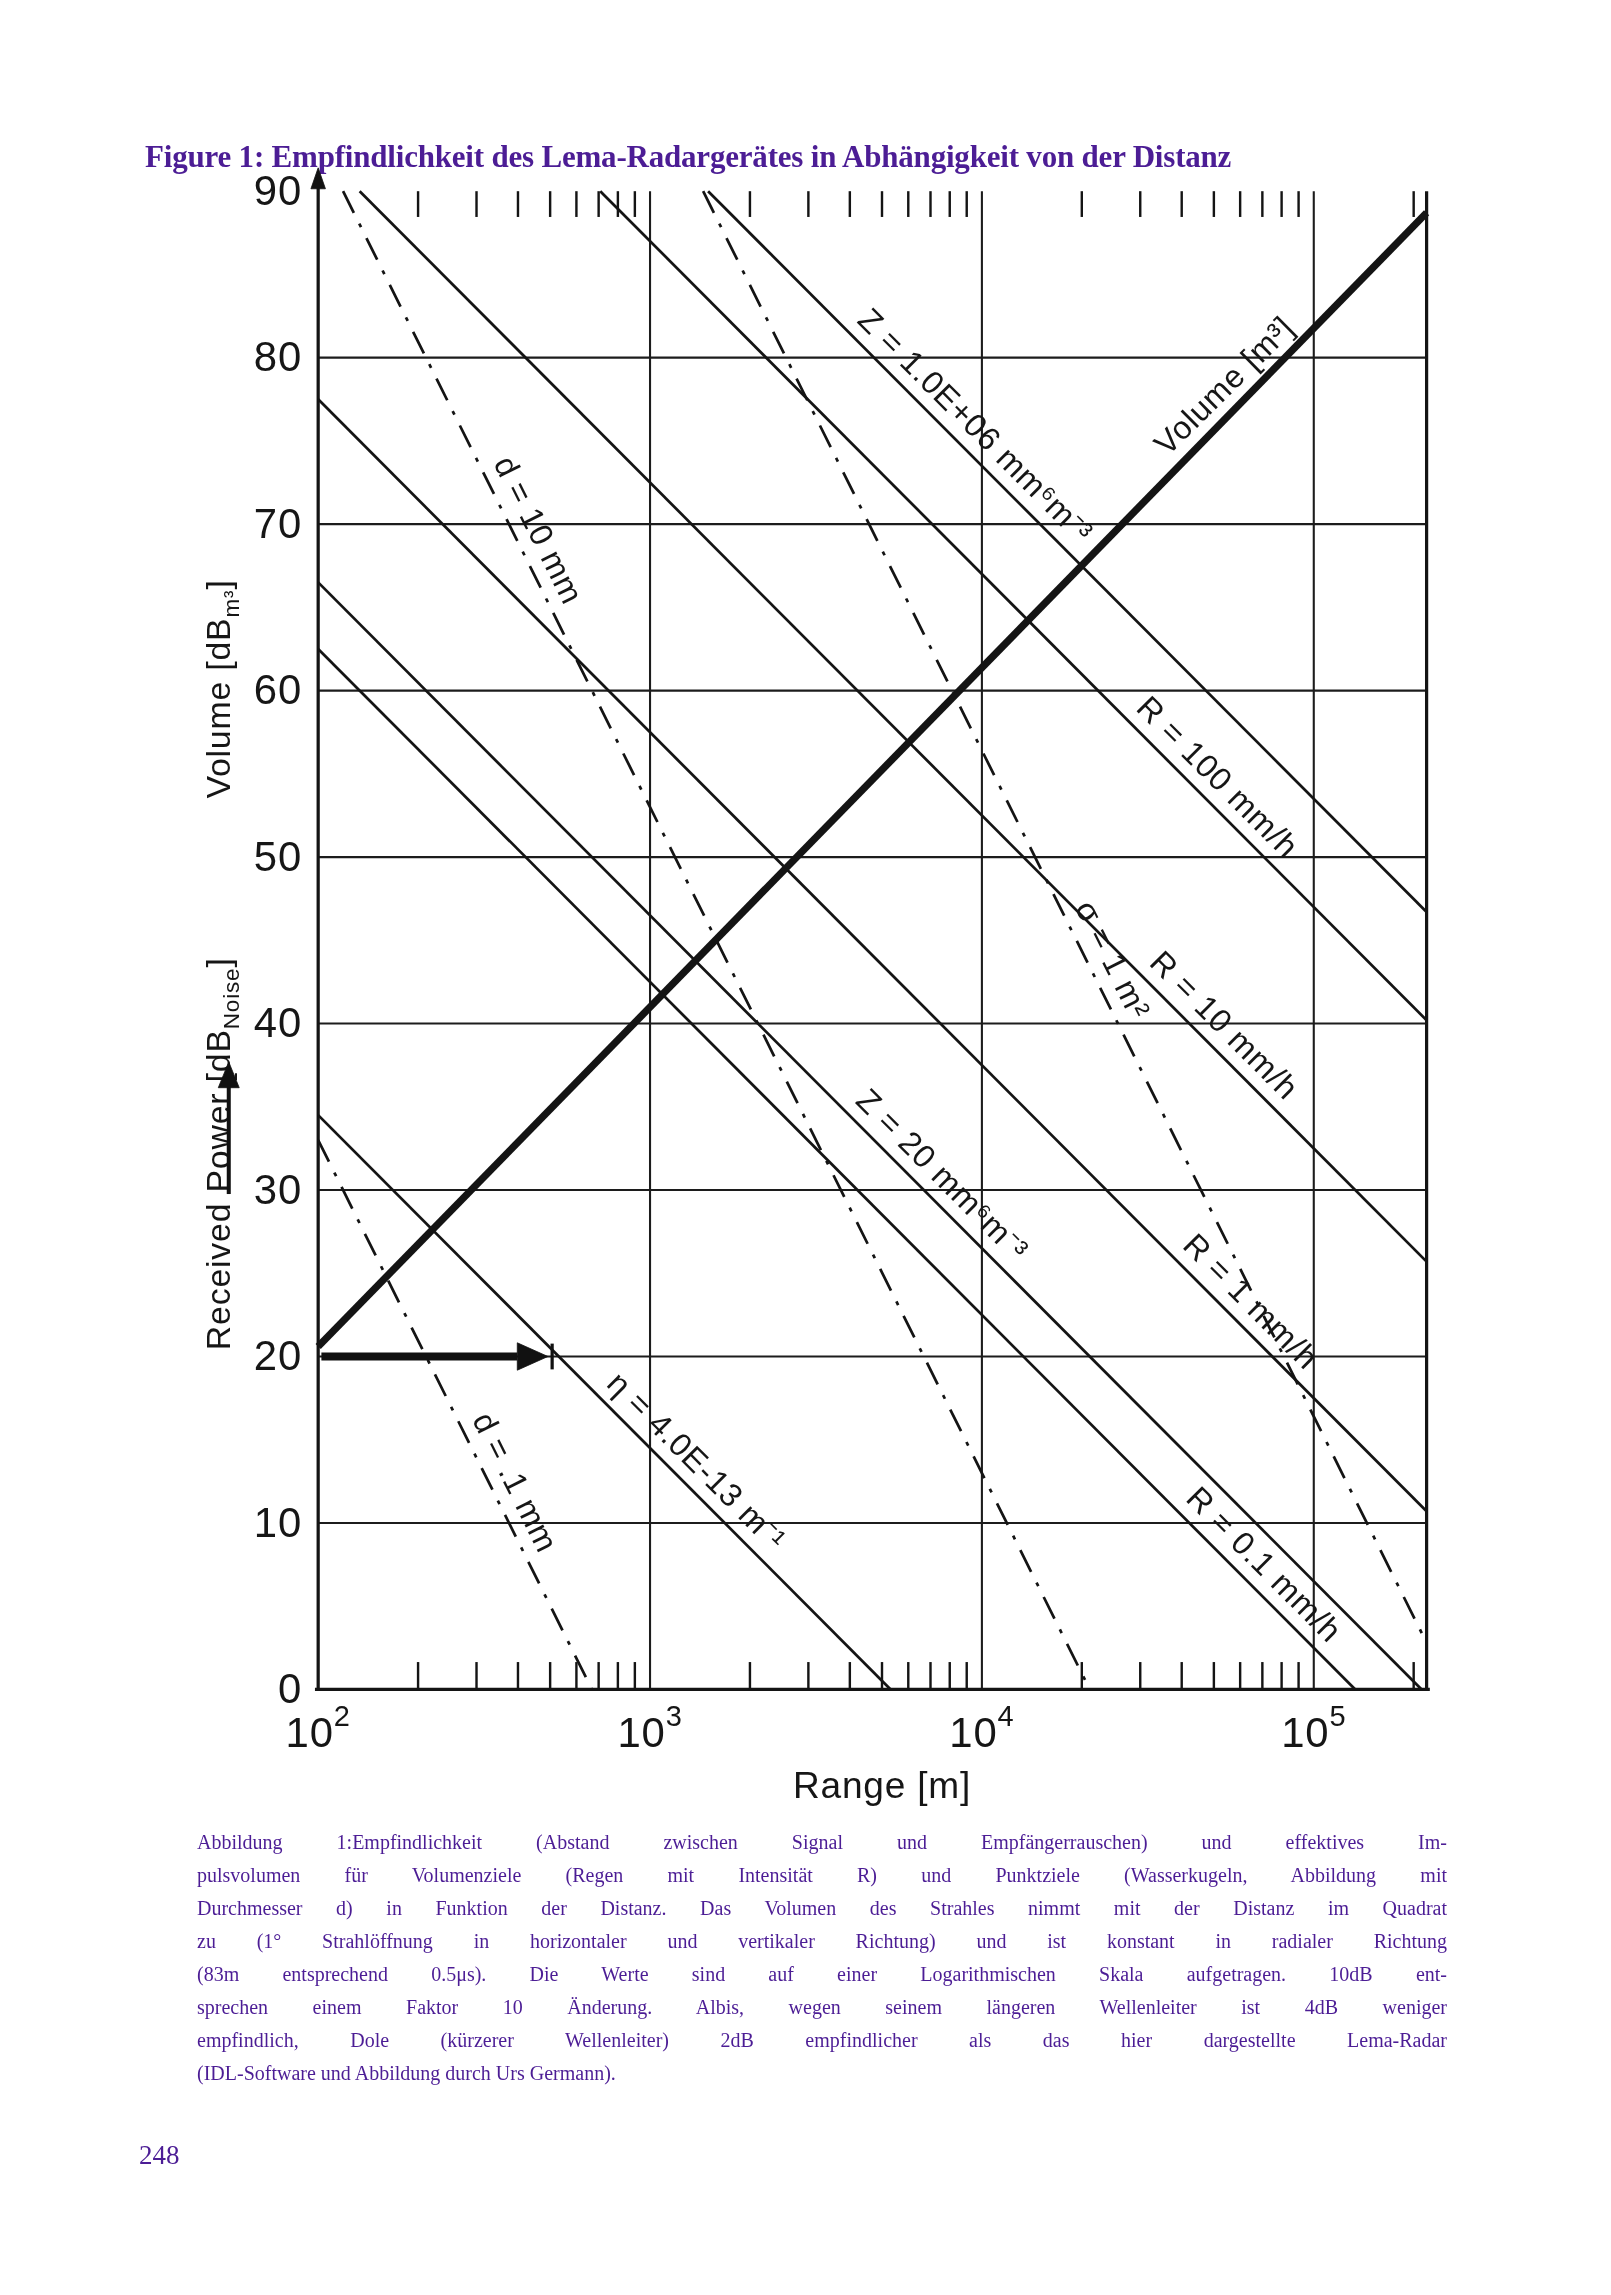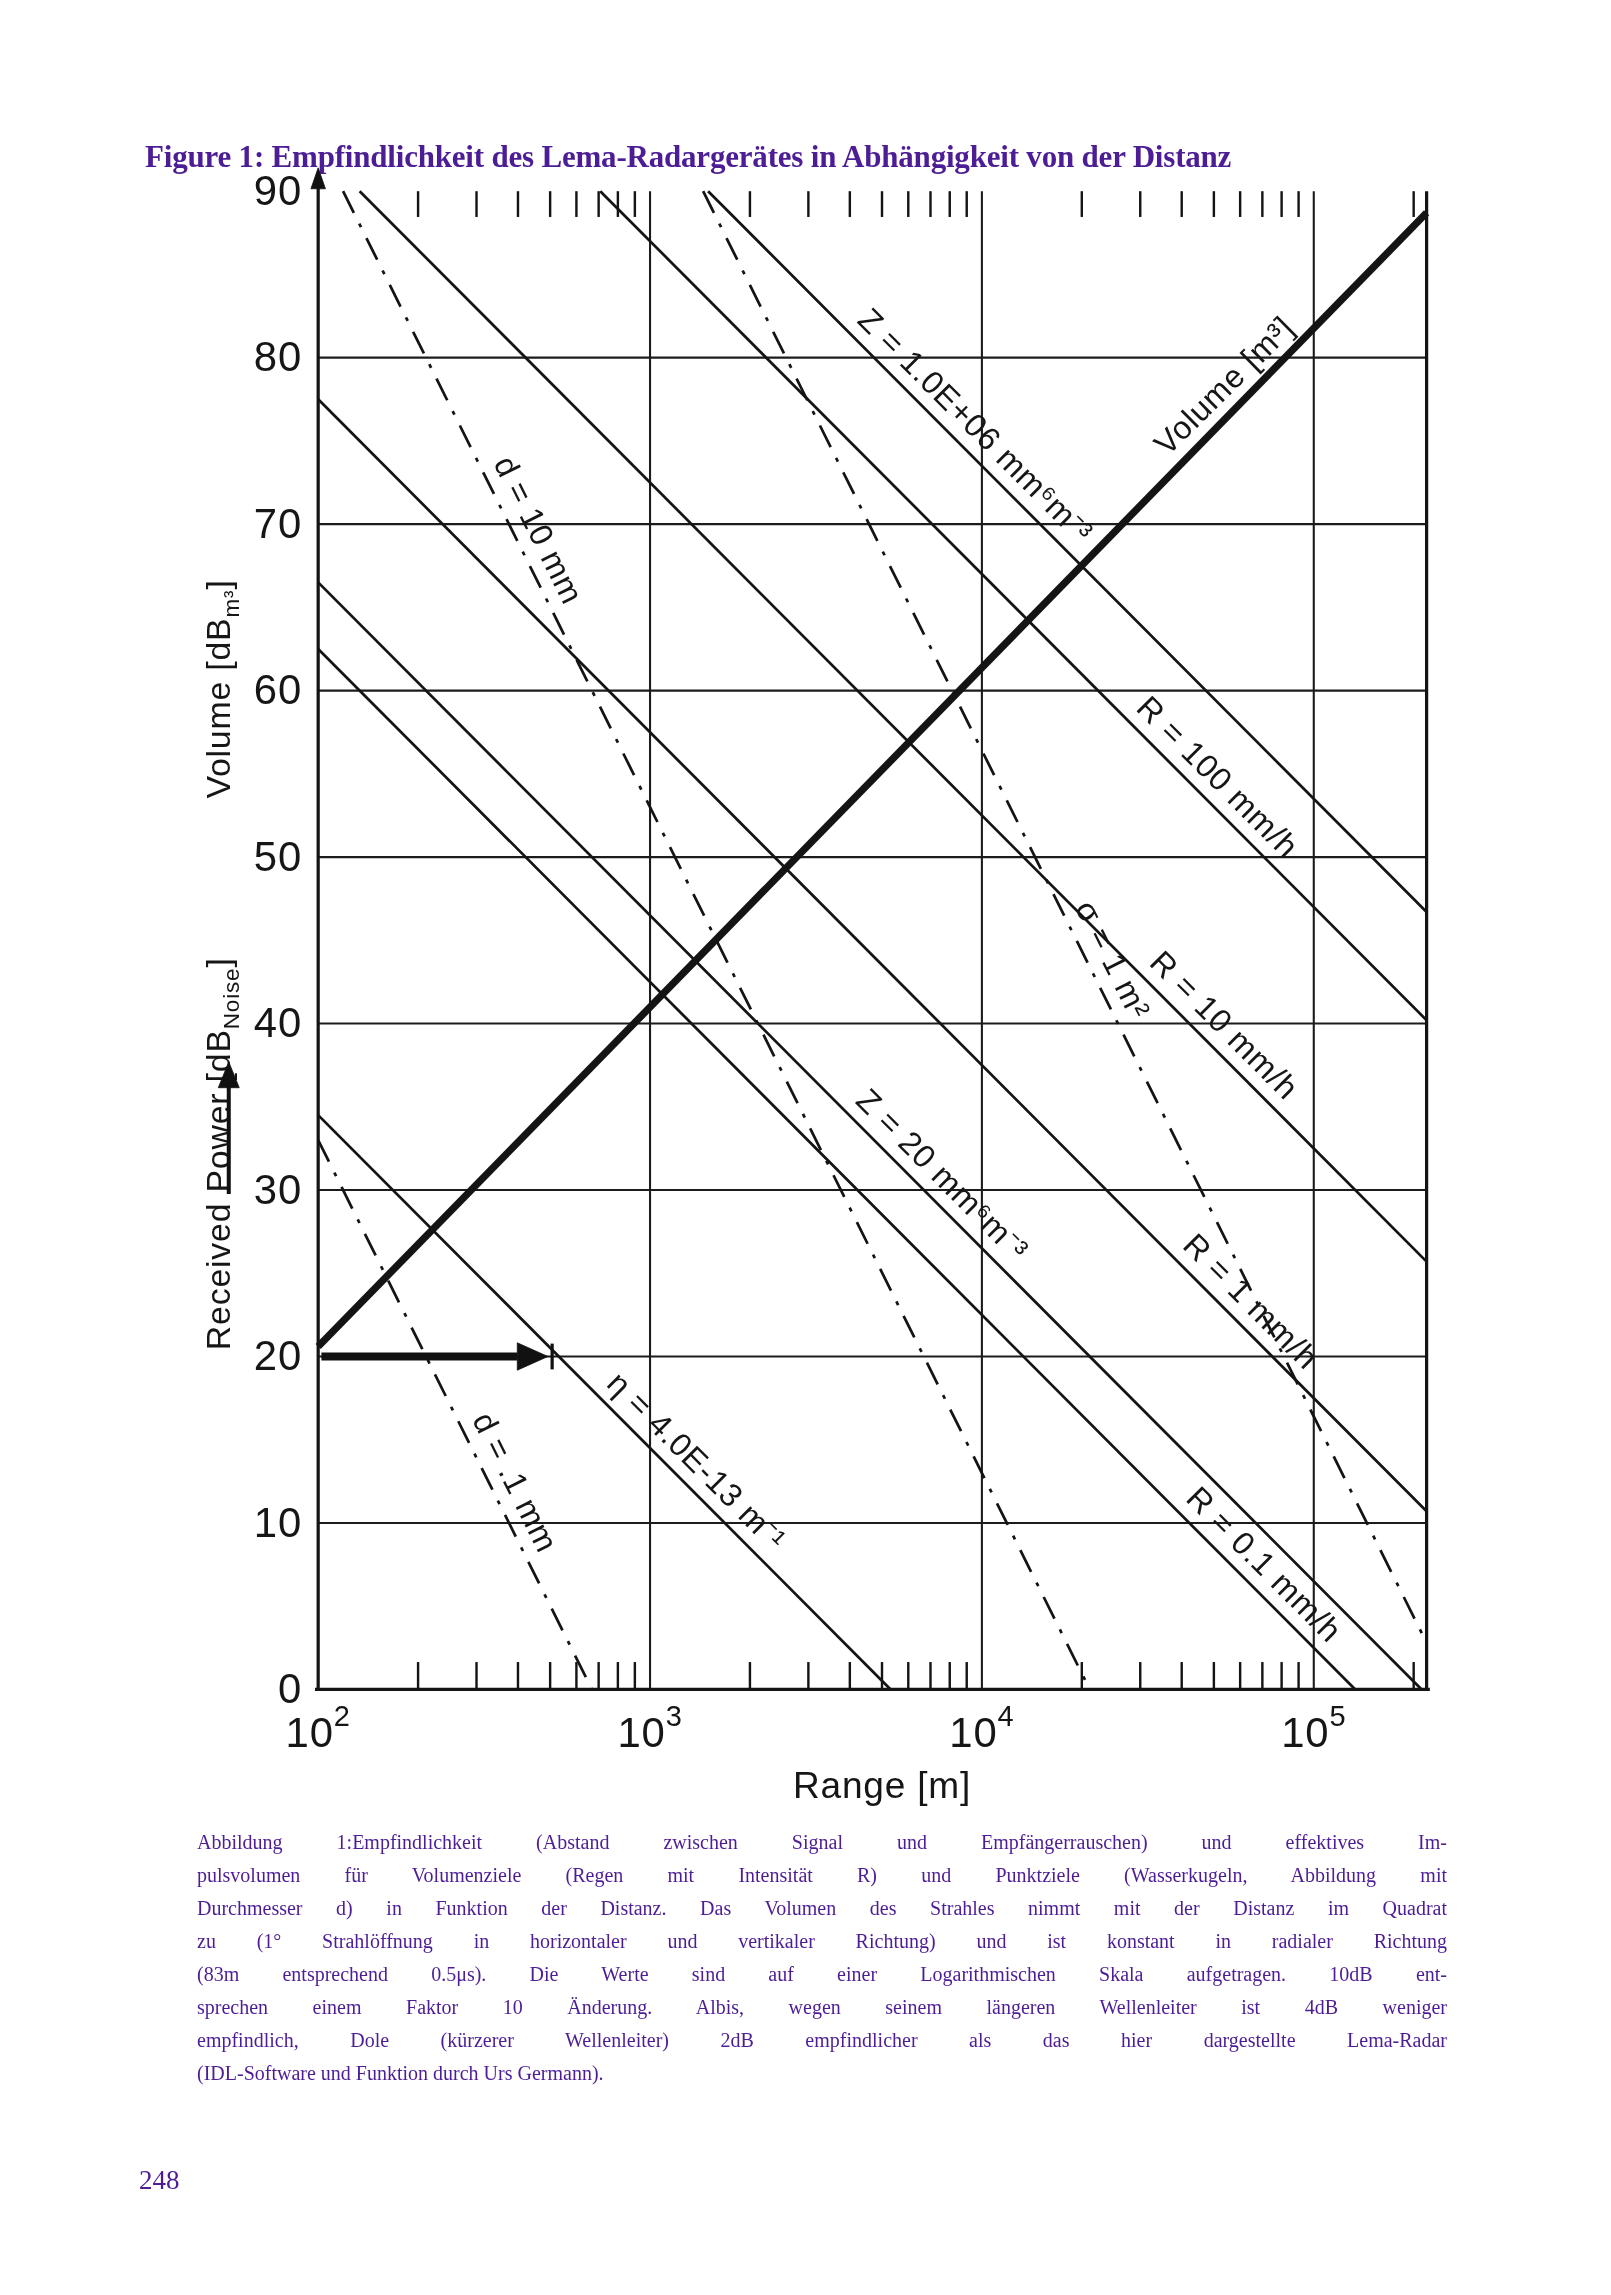--- a/index.html
+++ b/index.html
@@ -27,21 +27,20 @@
     width:1250px;
     font-size:20px;
     line-height:33px;
   }
   .cap-line{text-align:justify; text-align-last:justify;}
   .cap-line.last{text-align-last:left;}
   .page-number{
     position:absolute;
     left:139px; top:2140px;
     font-size:27px;
-    margin-top:25px;
   }
   
   .grid{stroke:#1c1c1c;stroke-width:2.6;}
   .frame{stroke:#141414;stroke-width:4;}
   .tick{stroke:#141414;stroke-width:3;}
   .pline{stroke:#141414;stroke-width:3.4;fill:none;}
   .pline.dashdot{stroke-dasharray:30 15 5 15;}
   .pline.thick{stroke-width:9;}
   .chart-text{
     font-family:"Liberation Sans", sans-serif;
@@ -170,19 +169,19 @@
     </svg>
 
   <div class="caption">
     <div class="cap-line">Abbildung 1:Empfindlichkeit (Abstand zwischen Signal und Empfängerrauschen) und effektives Im-</div>
     <div class="cap-line">pulsvolumen für Volumenziele (Regen mit Intensität R) und Punktziele (Wasserkugeln, Abbildung mit</div>
     <div class="cap-line">Durchmesser d) in Funktion der Distanz. Das Volumen des Strahles nimmt mit der Distanz im Quadrat</div>
     <div class="cap-line">zu (1° Strahlöffnung in horizontaler und vertikaler Richtung) und ist konstant in radialer Richtung</div>
     <div class="cap-line">(83m entsprechend 0.5μs). Die Werte sind auf einer Logarithmischen Skala aufgetragen. 10dB ent-</div>
     <div class="cap-line">sprechen einem Faktor 10 Änderung. Albis, wegen seinem längeren Wellenleiter ist 4dB weniger</div>
     <div class="cap-line">empfindlich, Dole (kürzerer Wellenleiter) 2dB empfindlicher als das hier dargestellte Lema-Radar</div>
-    <div class="cap-line last">(IDL-Software und Funktion durch Urs Germann).</div>
+    <div class="cap-line last">(IDL-Software und Abbildung durch Urs Germann).</div>
   </div>
 
   <div class="page-number">248</div>
 
 </div>
 
 
 </body></html>

